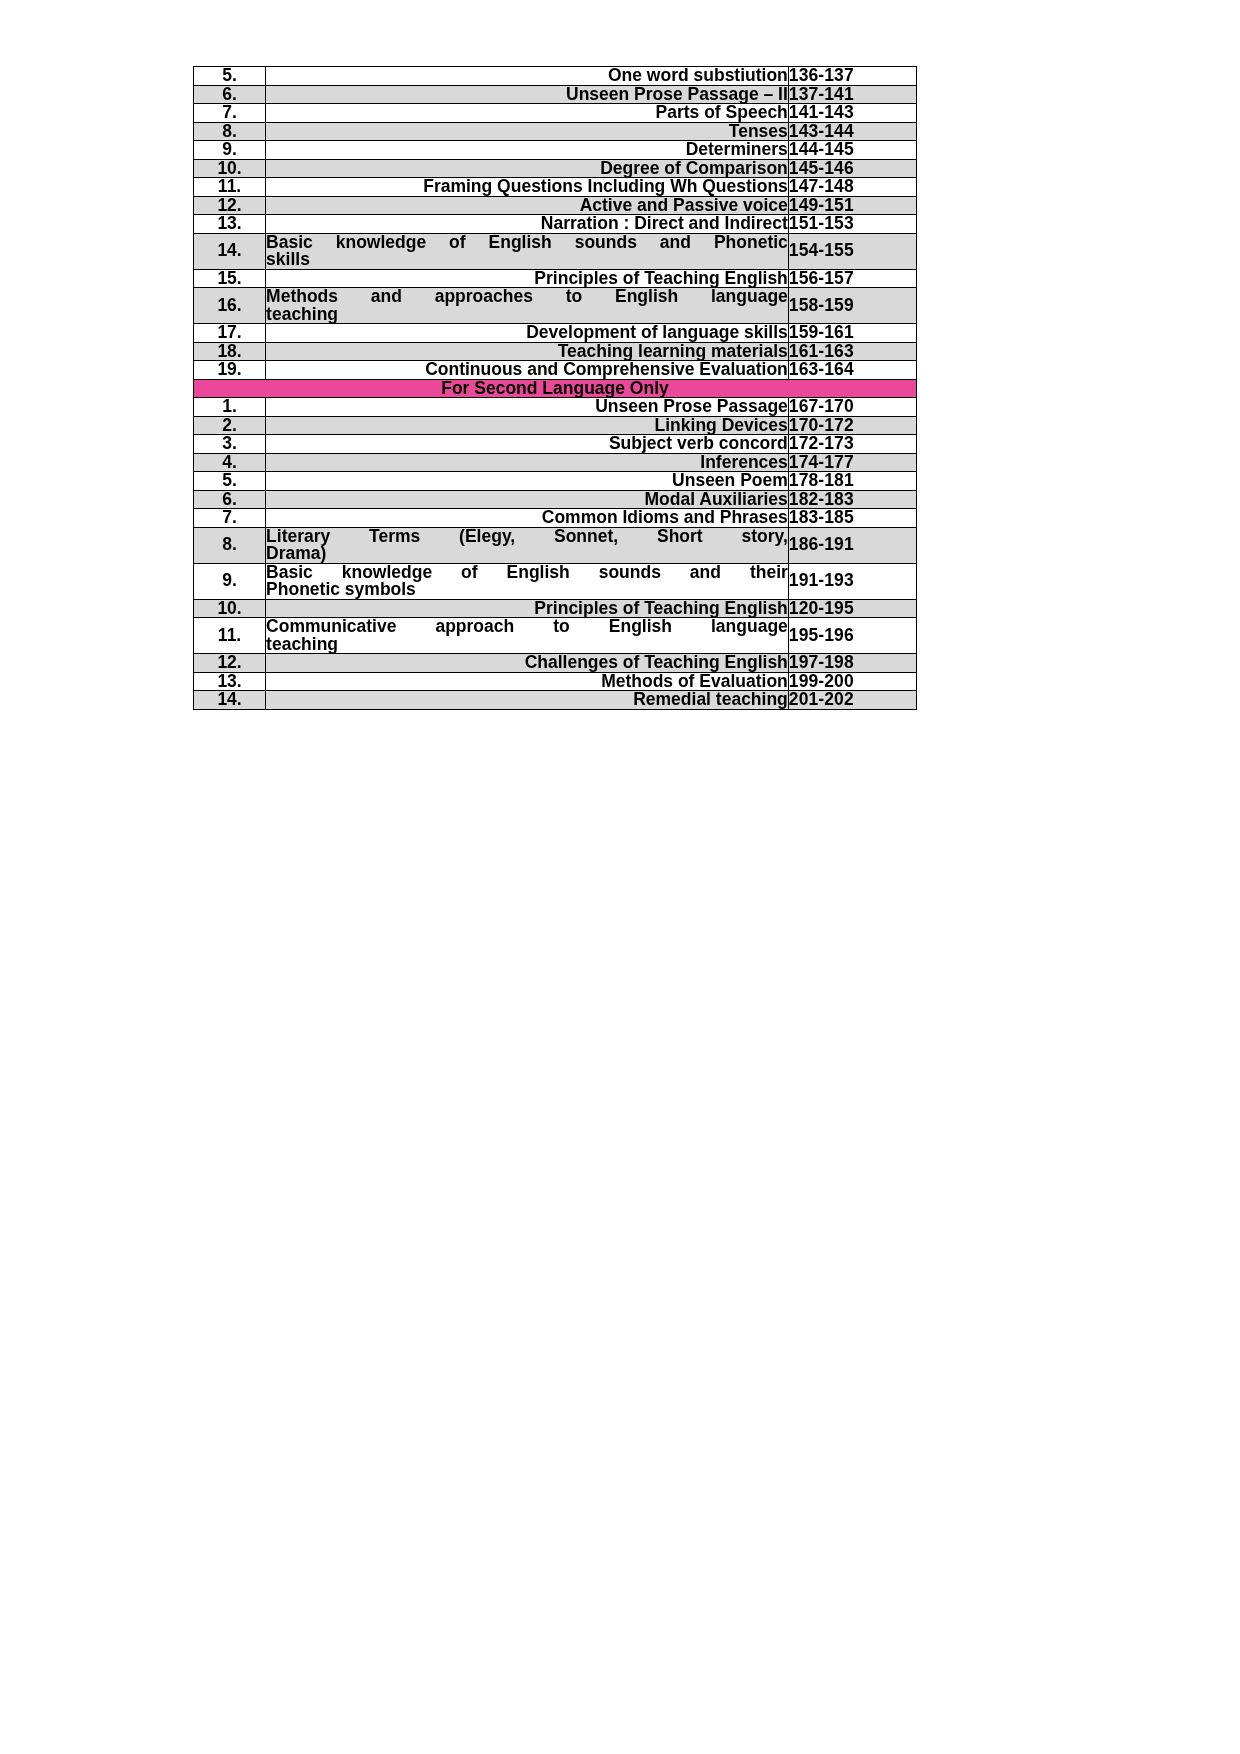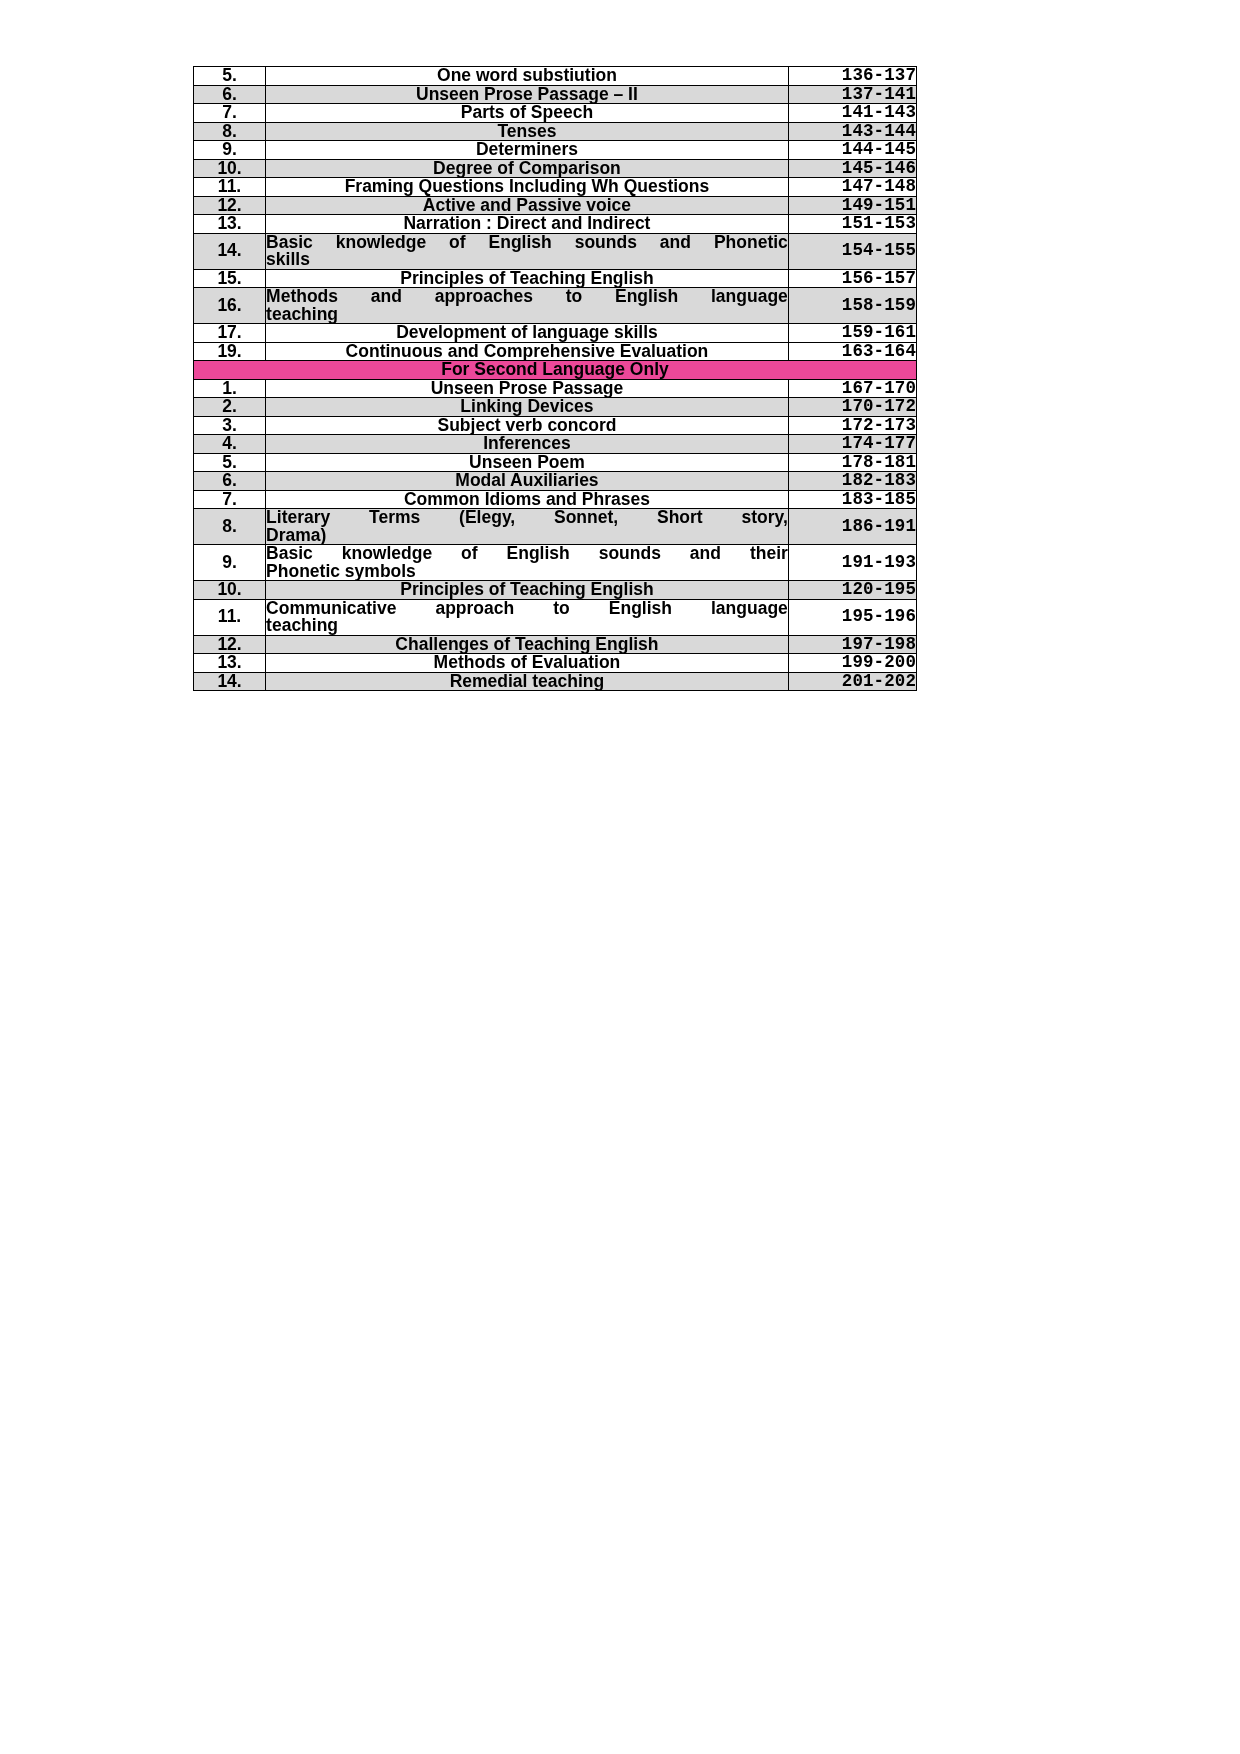--- a/index.html
+++ b/index.html
@@ -41,34 +41,33 @@
   }
   col.c-sno { width: 72px; }
   col.c-topic { width: 522px; }
   col.c-pages { width: 128px; }
 
   td.sno {
     text-align: center;
     padding: 7px 2px 8px 2px;
   }
   td.topic {
-    text-align: center;
+    text-align: right;
     padding: 7px 6px 8px 11px;
   }
   td.topic.justify {
     text-align: justify;
     text-align-last: left;
     padding: 9px 9px 10px 11px;
     line-height: 1.62;
   }
   td.pages {
-    text-align: right;
+    text-align: left;
     padding: 7px 2px 8px 2px;
     letter-spacing: 0.1px;
-    font-family: Liberation Mono, monospace;
   }
   tr.shade td {
     background: #d9d9d9;
   }
   tr.plain td {
     background: #ffffff;
   }
   tr.section td {
     background: #ec4899;
     color: #ffffff;
@@ -161,20 +160,25 @@
             <span class="justify-line stretch">Methods and approaches to English language</span>
             <span class="justify-line">teaching</span>
           </td>
           <td class="pages">158-159</td>
         </tr>
         <tr class="plain">
           <td class="sno">17.</td>
           <td class="topic">Development of language skills</td>
           <td class="pages">159-161</td>
         </tr>
+        <tr class="shade">
+          <td class="sno">18.</td>
+          <td class="topic">Teaching learning materials</td>
+          <td class="pages">161-163</td>
+        </tr>
         <tr class="plain">
           <td class="sno">19.</td>
           <td class="topic">Continuous and Comprehensive Evaluation</td>
           <td class="pages">163-164</td>
         </tr>
         <tr class="section">
           <td colspan="3">For Second Language Only</td>
         </tr>
         <tr class="plain">
           <td class="sno">1.</td>

